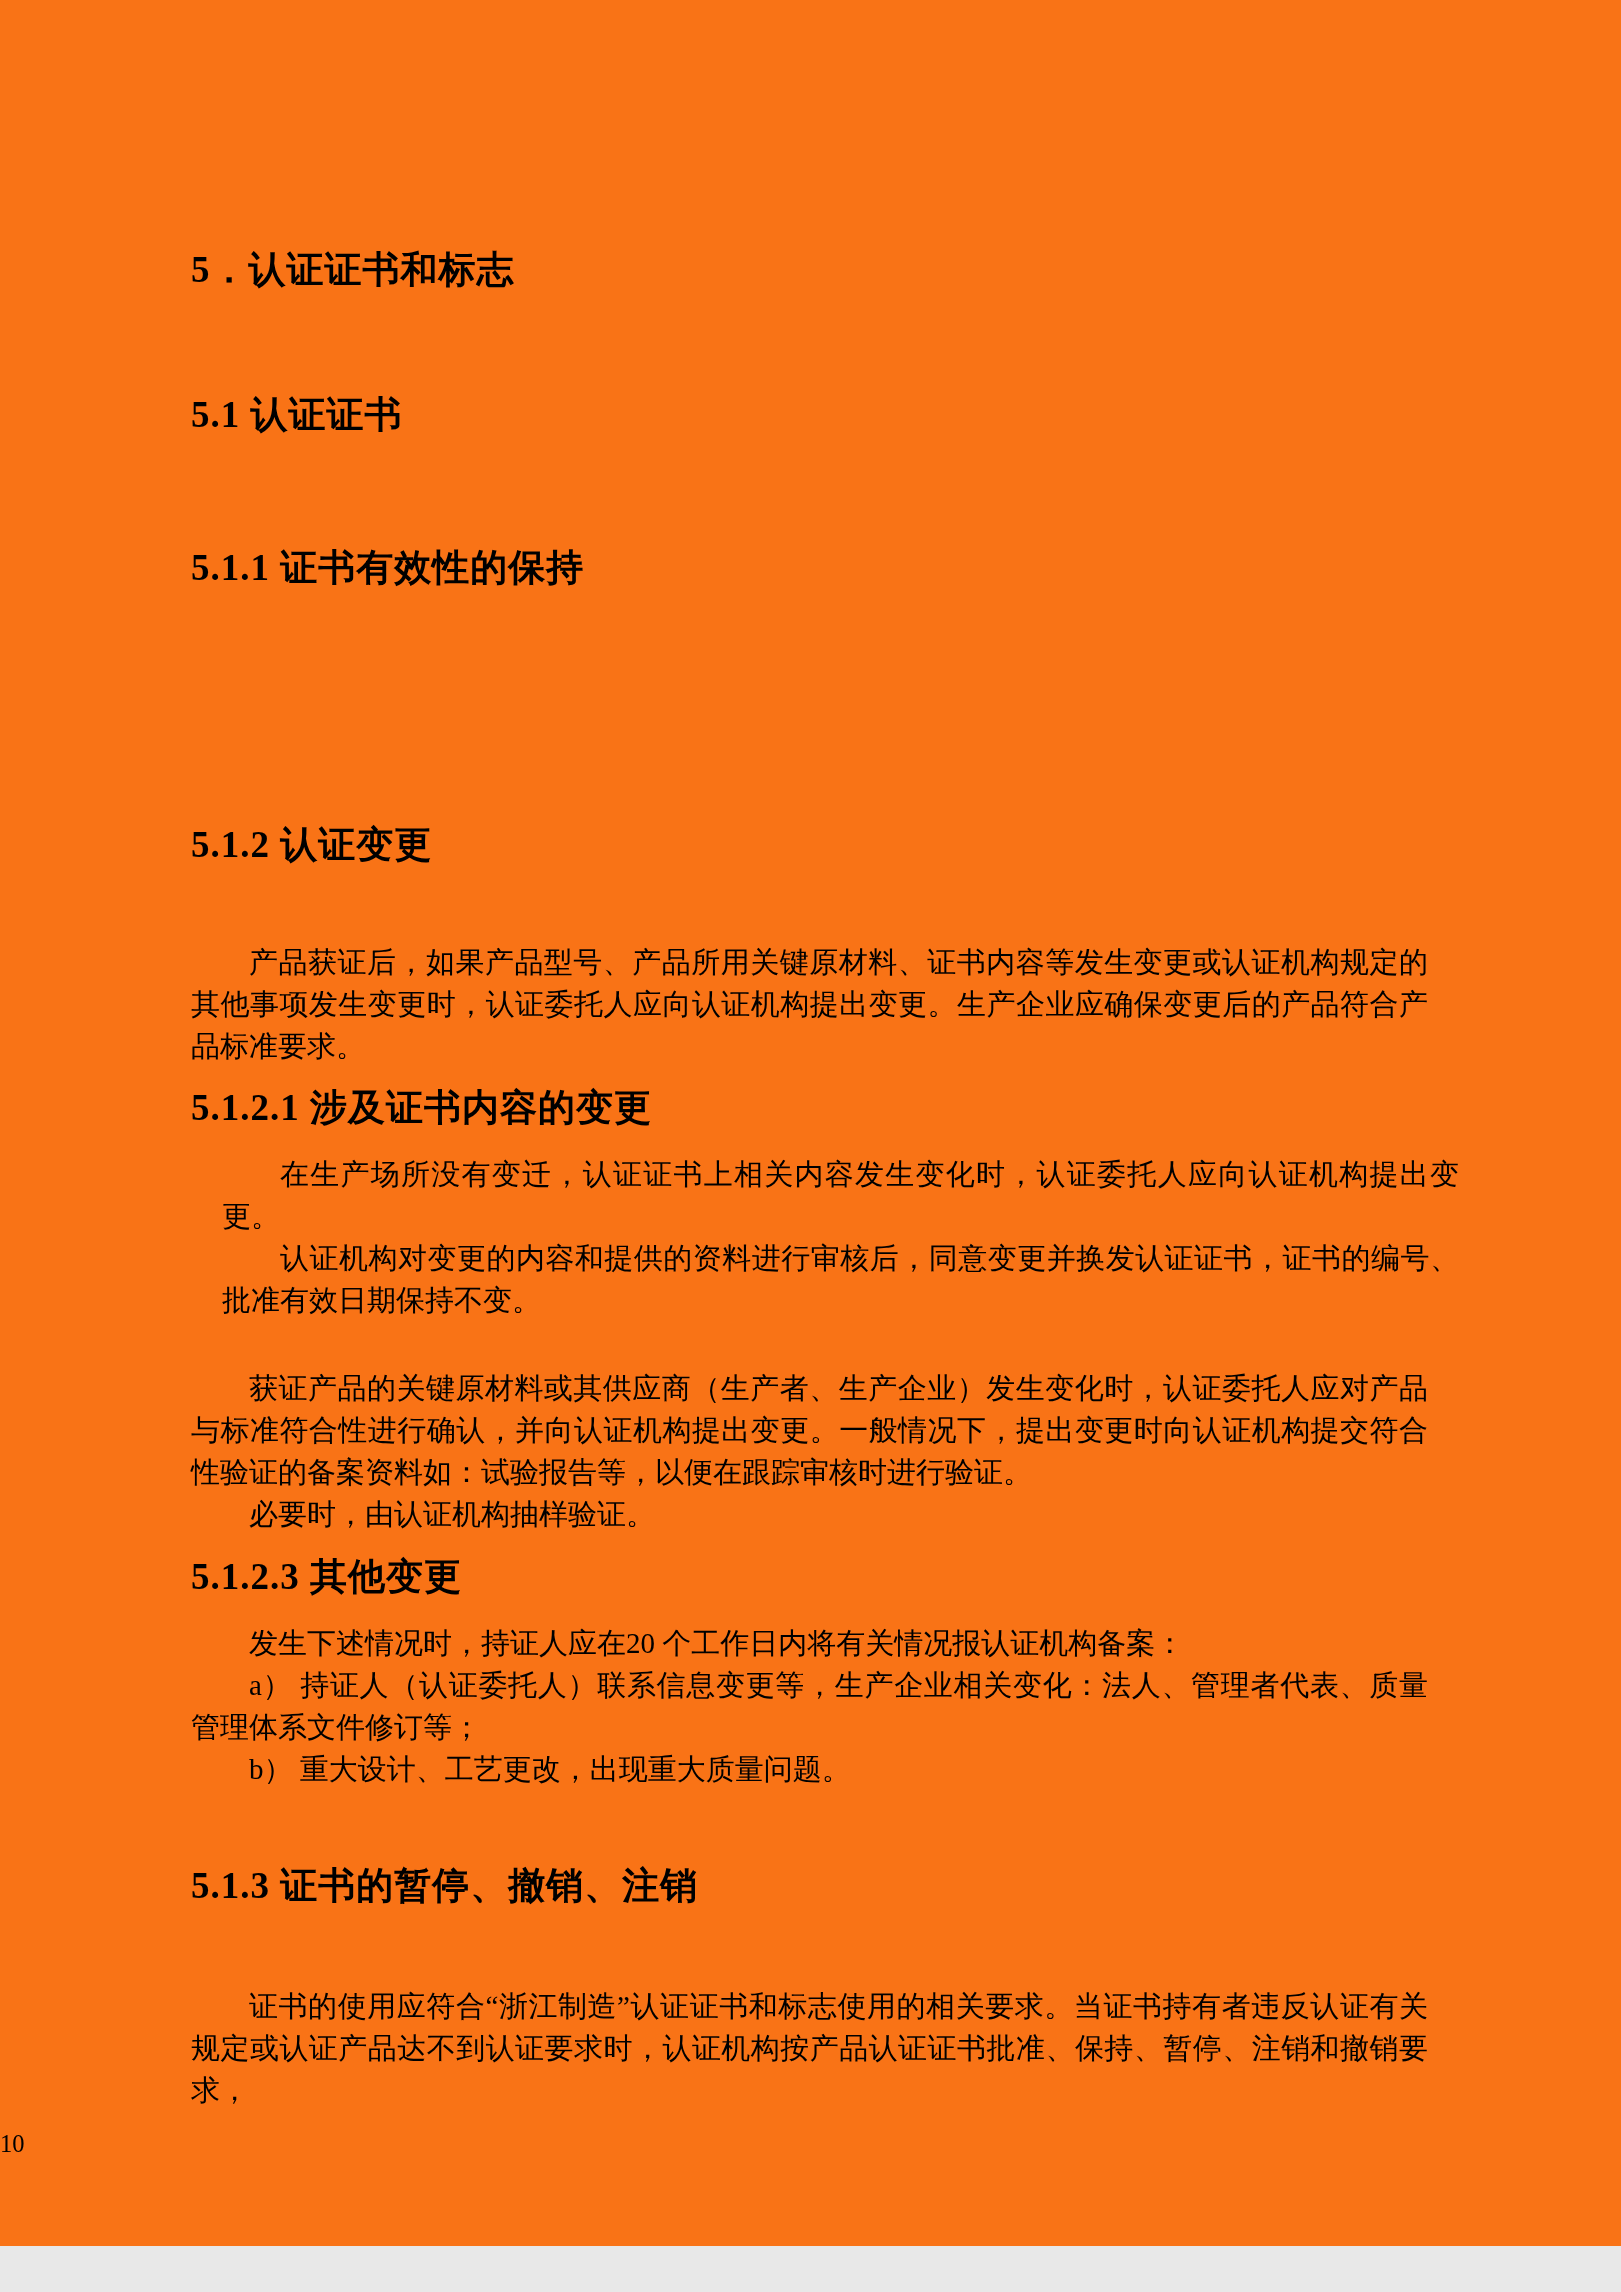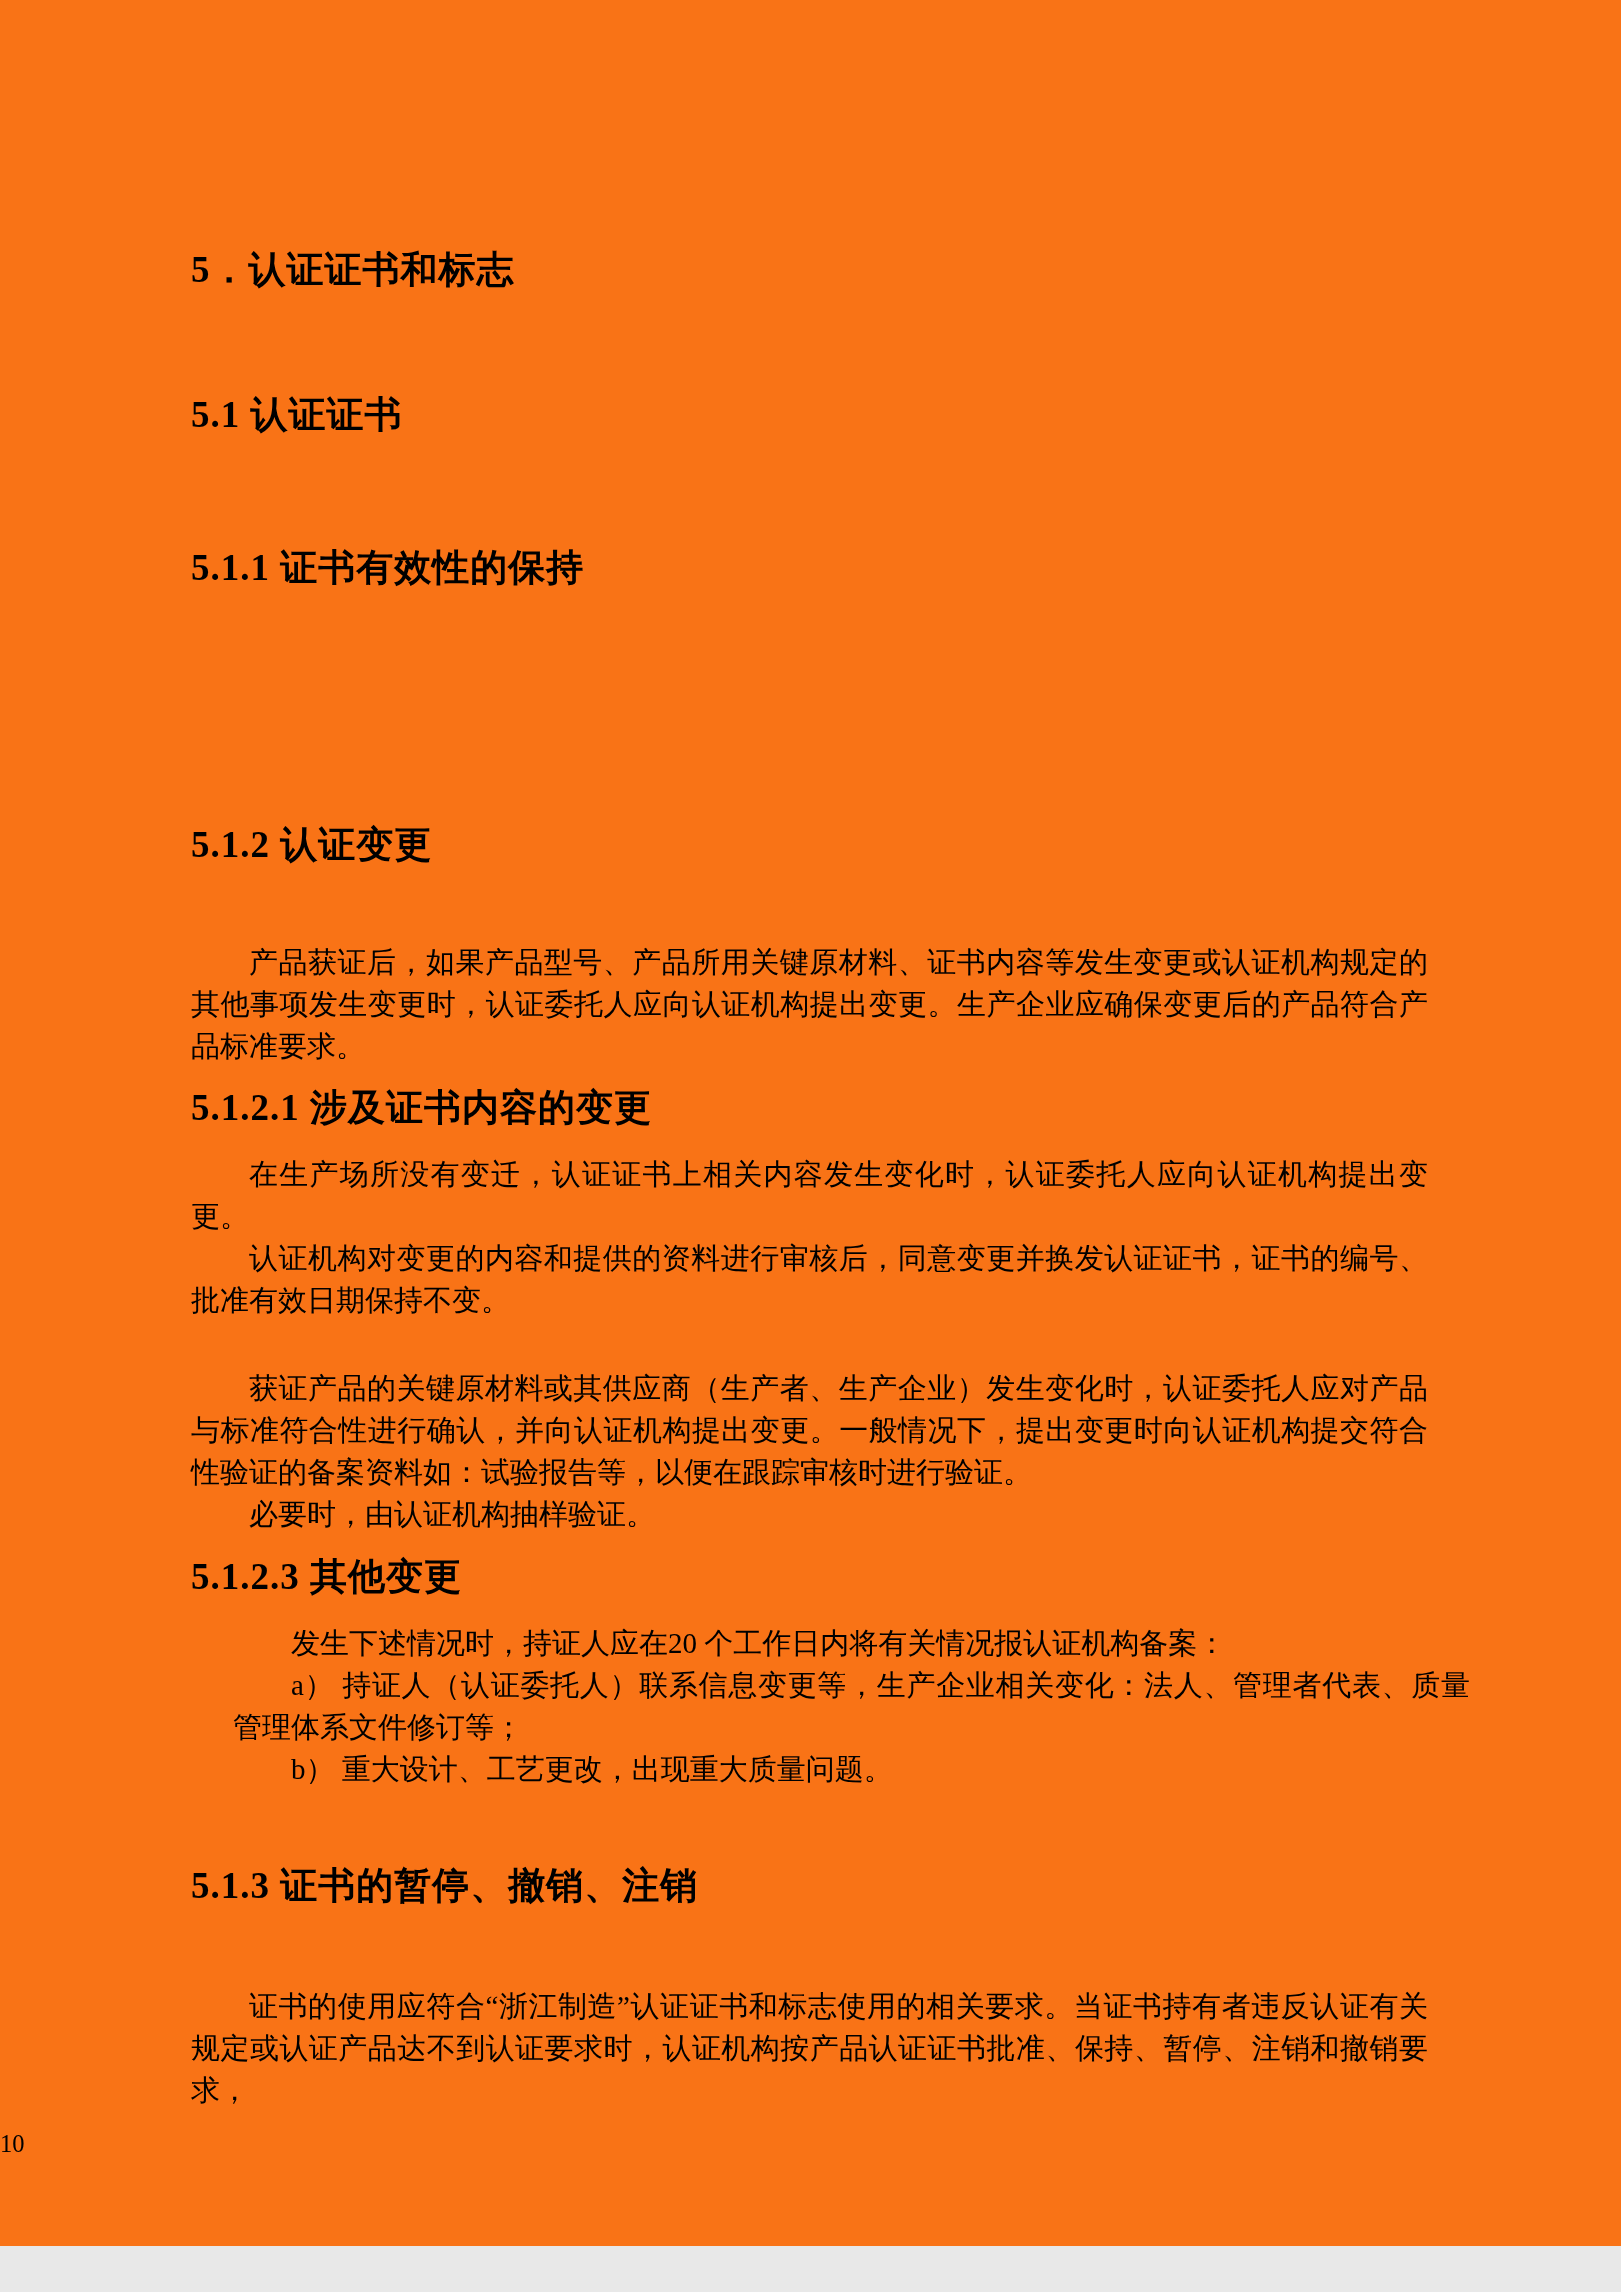--- a/index.html
+++ b/index.html
@@ -32,25 +32,25 @@
     text-justify: inter-ideograph;
   }
   .blk p { margin: 0; text-indent: 2em; }
   #h-5        { top: 251px; }
   #h-5-1      { top: 396px; }
   #h-5-1-1    { top: 549px; }
   #p-5-1-1    { top: 663px; }
   #h-5-1-2    { top: 826px; text-align: right; }
   #p-5-1-2    { top: 941px; }
   #h-5-1-2-1  { top: 1089px; }
-  #p-5-1-2-1  { top: 1153px; }
+  #p-5-1-2-1  { top: 1153px; margin-left: 31px; }
   #h-5-1-2-2  { top: 1302px; }
   #p-5-1-2-2  { top: 1367px; }
   #h-5-1-2-3  { top: 1558px; font-family: Liberation Serif, serif; }
-  #p-5-1-2-3  { top: 1622px; margin-left: 42px; }
+  #p-5-1-2-3  { top: 1622px; }
   #h-5-1-3    { top: 1867px; }
   #p-5-1-3    { top: 1985px; }
   .page-number {
     position: absolute;
     top: 2129px;
     left: 0;
     width: 100%;
     text-align: left;
     font-size: 24.5px;
     line-height: 1.2;

